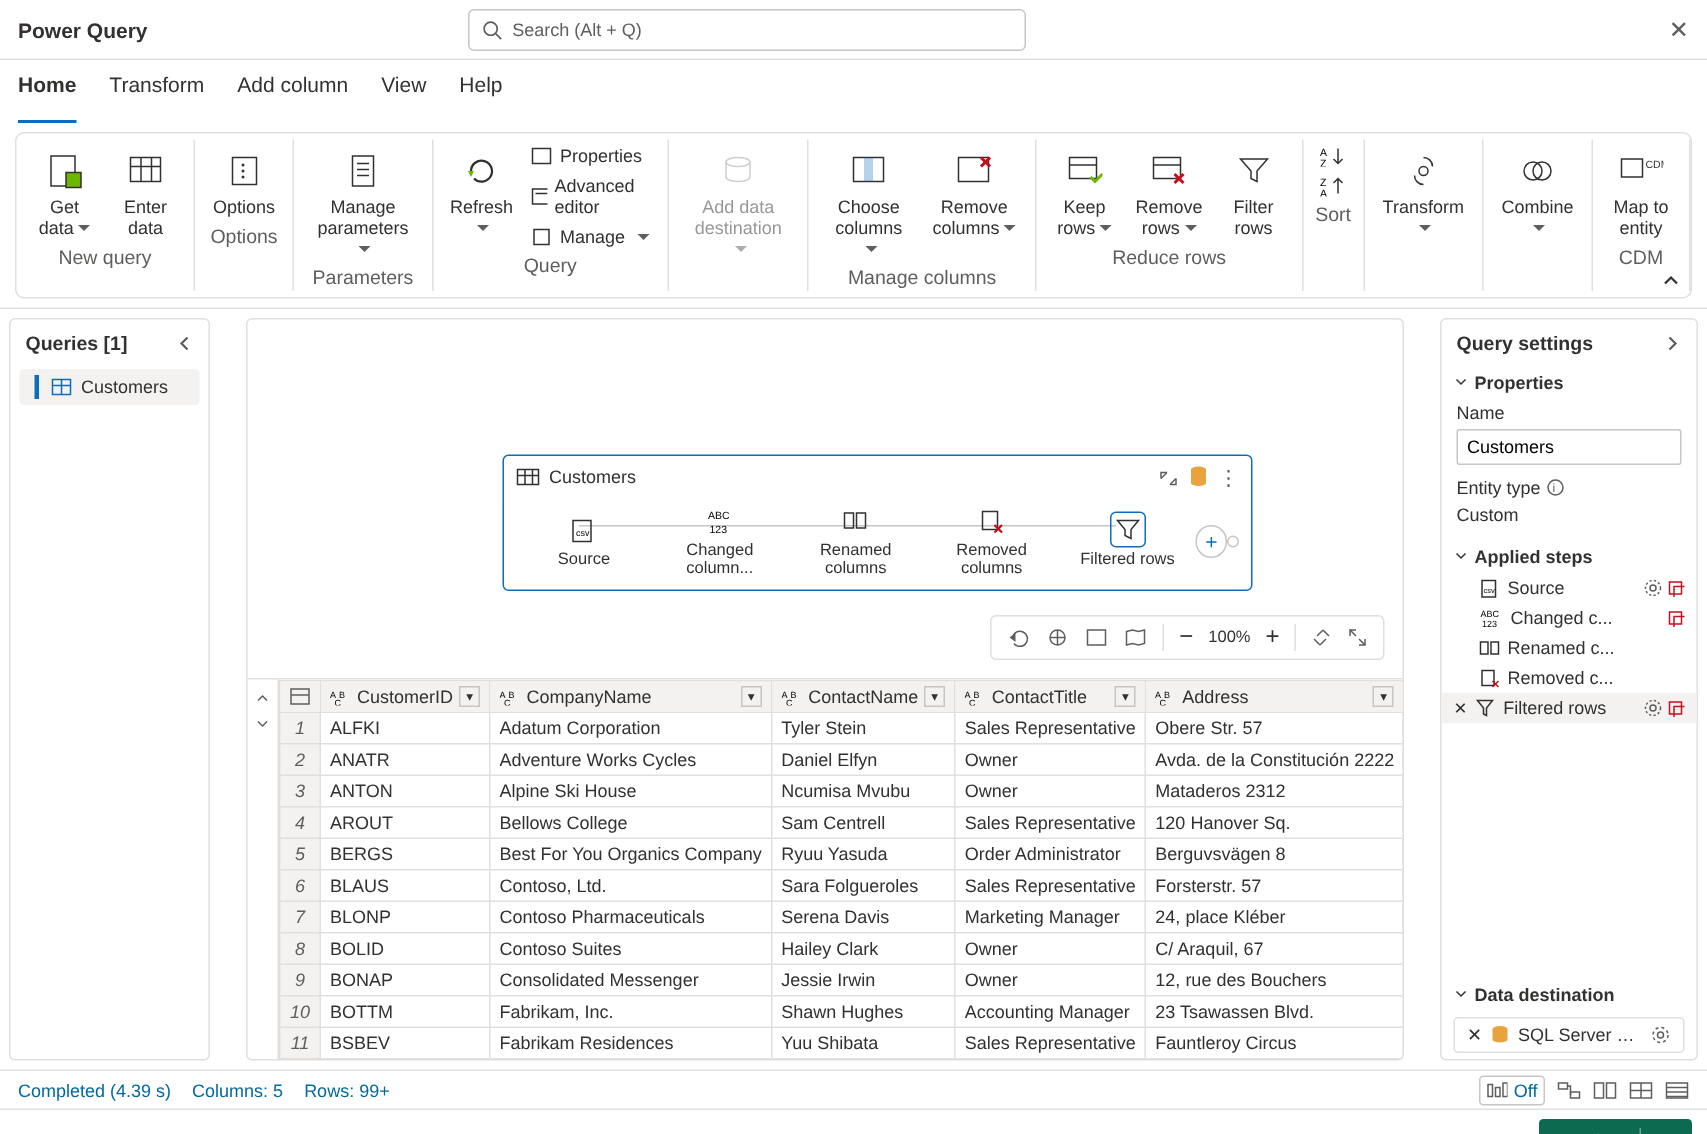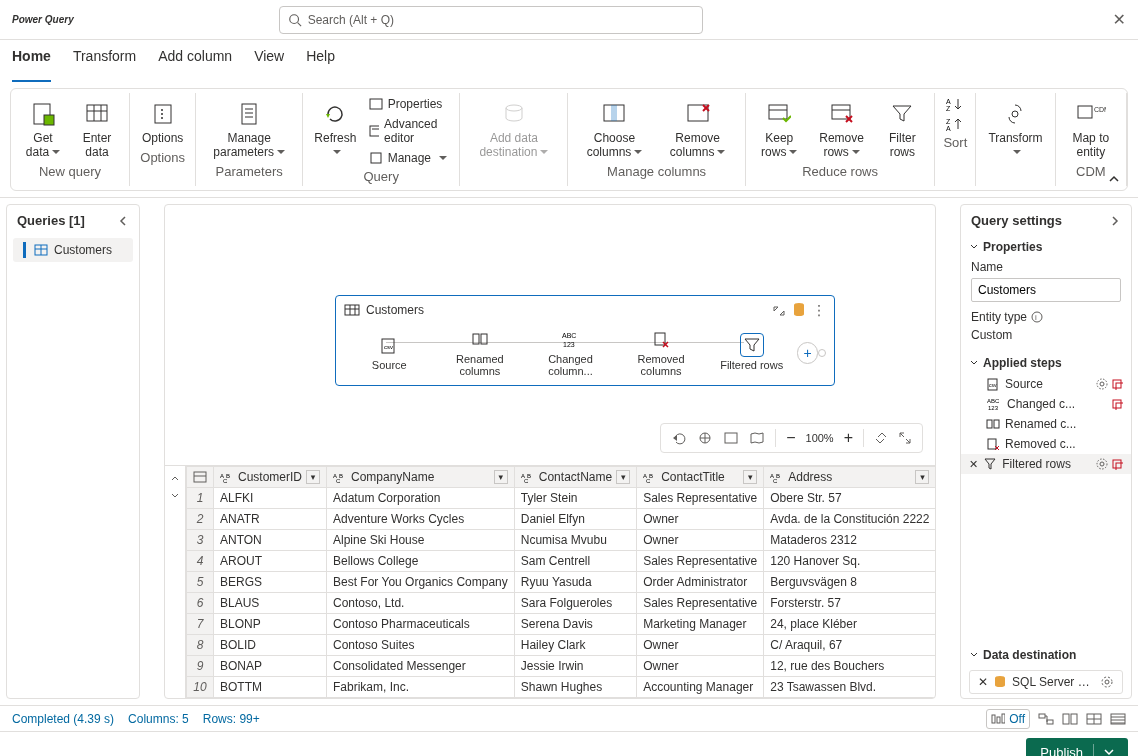--- a/index.html
+++ b/index.html
@@ -1,22 +1,22 @@
 <!DOCTYPE html>
 <html><head>
 <meta charset="utf-8">
 <style>
 * { margin: 0; padding: 0; box-sizing: border-box; font-family: "Segoe UI", Arial, sans-serif; }
 body { background: #ffffff; font-size: 12px; color: #323130; overflow: hidden; }
 
 
 .titlebar { display: flex; align-items: center; height: 40px; padding: 0 12px; border-bottom: 1px solid #e1dfdd; }
-.titlebar .title { font-size: 10px; font-weight: 600; font-style: italic; }
+.titlebar .title { font-size: 14px; font-weight: 600; }
 .titlebar .search-wrap { flex: 0 0 auto; margin: 0 auto; }
-.titlebar .search { width: 424px; height: 28px; border: 1px solid #c8c6c4; border-radius: 4px; display: flex; align-items: center; padding: 0 8px; color: #605e5c; }
+.titlebar .search { width: 372px; height: 28px; border: 1px solid #c8c6c4; border-radius: 4px; display: flex; align-items: center; padding: 0 8px; color: #605e5c; }
 .titlebar .search svg { margin-right: 6px; }
 .titlebar .close { margin-left: auto; font-size: 16px; color: #605e5c; cursor: pointer; }
 
 
 .tabs { display: flex; gap: 22px; padding: 8px 12px 0 12px; font-size: 14px; }
 .tab { padding-bottom: 16px; cursor: pointer; color: #323130; }
 .tab.selected { border-bottom: 2px solid #0f6cbd; color: #323130; font-weight: 600; }
 
 
 .ribbon { display: flex; border: 1px solid #e1dfdd; border-radius: 6px; margin: 6px 10px; padding: 4px 0; background: #ffffff; position: relative; }
@@ -318,20 +318,33 @@
             <svg width="24" height="24">
               <path d="M12 3 a6 6 0 0 1 6 6 M12 21 a6 6 0 0 1 -6 -6" fill="none" stroke="#323130"></path>
               <circle cx="12" cy="12" r="3" fill="none" stroke="#323130"></circle>
             </svg>
           </div>
         <div class="lbl"><span>Transform</span><br><span class="chev"></span></div>
       </div>
     </div>
   </div>
 
+  <div class="ribbon-group">
+    <div class="group-row">
+      <div class="ribbon-btn">
+        <div class="icon-box">
+            <svg width="24" height="24">
+              <circle cx="9" cy="12" r="6" fill="none" stroke="#323130"></circle>
+              <circle cx="15" cy="12" r="6" fill="none" stroke="#323130"></circle>
+            </svg>
+          </div>
+        <div class="lbl"><span>Combine</span><br><span class="chev"></span></div>
+      </div>
+    </div>
+  </div>
 
   <div class="ribbon-group">
     <div class="group-row">
       <div class="ribbon-btn">
         <div class="icon-box">
             <svg width="30" height="24">
               <rect x="2" y="4" width="14" height="12" fill="none" stroke="#323130"></rect>
               <text x="18" y="10" font-size="7" fill="#323130">CDM</text>
             </svg>
           </div>
@@ -401,35 +414,35 @@
             <div class="icon-circle">
                 <svg width="18" height="18">
                   <rect x="2" y="3" width="12" height="14" fill="none" stroke="#323130"></rect>
                   <text x="4" y="13" font-size="6">csv</text>
                 </svg>
               </div>
             <span>Source</span>
           </div>
           <div class="step">
             <div class="icon-circle">
+                <svg width="20" height="18">
+                  <text x="2" y="8" font-size="7">ABC</text>
+                  <text x="3" y="17" font-size="7">123</text>
+                </svg>
+              </div>
+            <span>Changed column...</span>
+          </div>
+          <div class="step">
+            <div class="icon-circle">
                 <svg width="18" height="18">
                   <rect x="2" y="4" width="6" height="10" fill="none" stroke="#323130"></rect>
                   <rect x="10" y="4" width="6" height="10" fill="none" stroke="#323130"></rect>
                 </svg>
               </div>
             <span>Renamed columns</span>
-          </div>
-          <div class="step">
-            <div class="icon-circle">
-                <svg width="20" height="18">
-                  <text x="2" y="8" font-size="7">ABC</text>
-                  <text x="3" y="17" font-size="7">123</text>
-                </svg>
-              </div>
-            <span>Changed column...</span>
           </div>
           <div class="step">
             <div class="icon-circle">
                 <svg width="18" height="18">
                   <rect x="3" y="3" width="10" height="12" fill="none" stroke="#323130"></rect>
                   <line x1="11" y1="12" x2="16" y2="17" stroke="#c50f1f" stroke-width="1.5"></line>
                   <line x1="16" y1="12" x2="11" y2="17" stroke="#c50f1f" stroke-width="1.5"></line>
                 </svg>
               </div>
             <span>Removed columns</span>
@@ -645,20 +658,28 @@
                 <td>12, rue des Bouchers</td>
               </tr>
               <tr>
                 <td class="rownum">10</td>
                 <td>BOTTM</td>
                 <td>Fabrikam, Inc.</td>
                 <td>Shawn Hughes</td>
                 <td>Accounting Manager</td>
                 <td>23 Tsawassen Blvd.</td>
               </tr>
+              <tr>
+                <td class="rownum">11</td>
+                <td>BSBEV</td>
+                <td>Fabrikam Residences</td>
+                <td>Yuu Shibata</td>
+                <td>Sales Representative</td>
+                <td>Fauntleroy Circus</td>
+              </tr>
             </tbody>
         </table>
       </div>
     </div>
   </div>
 
   <div class="panel-right">
     <div class="hdr">
       <span>Query settings</span>
       <span>

